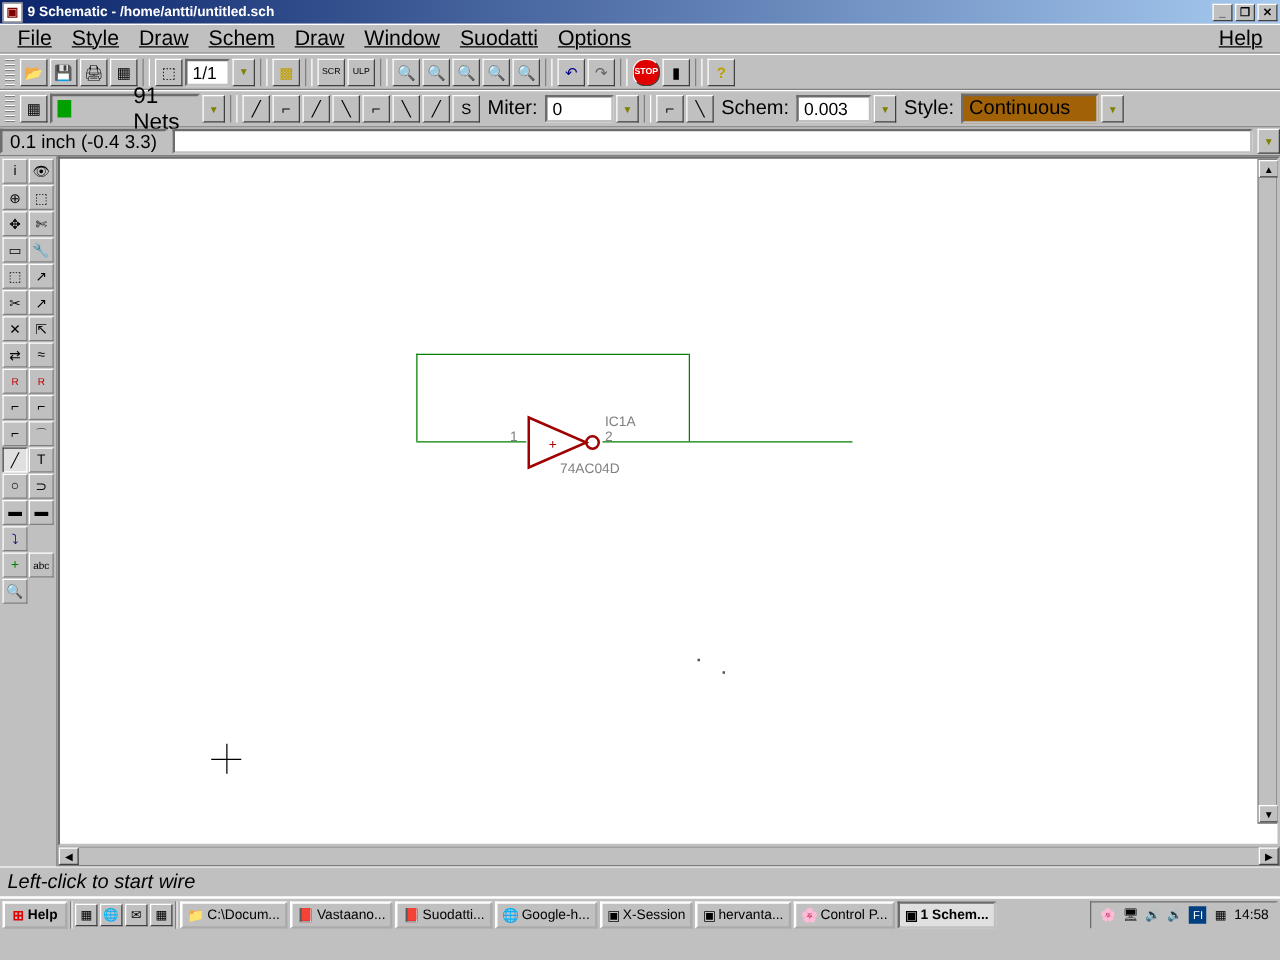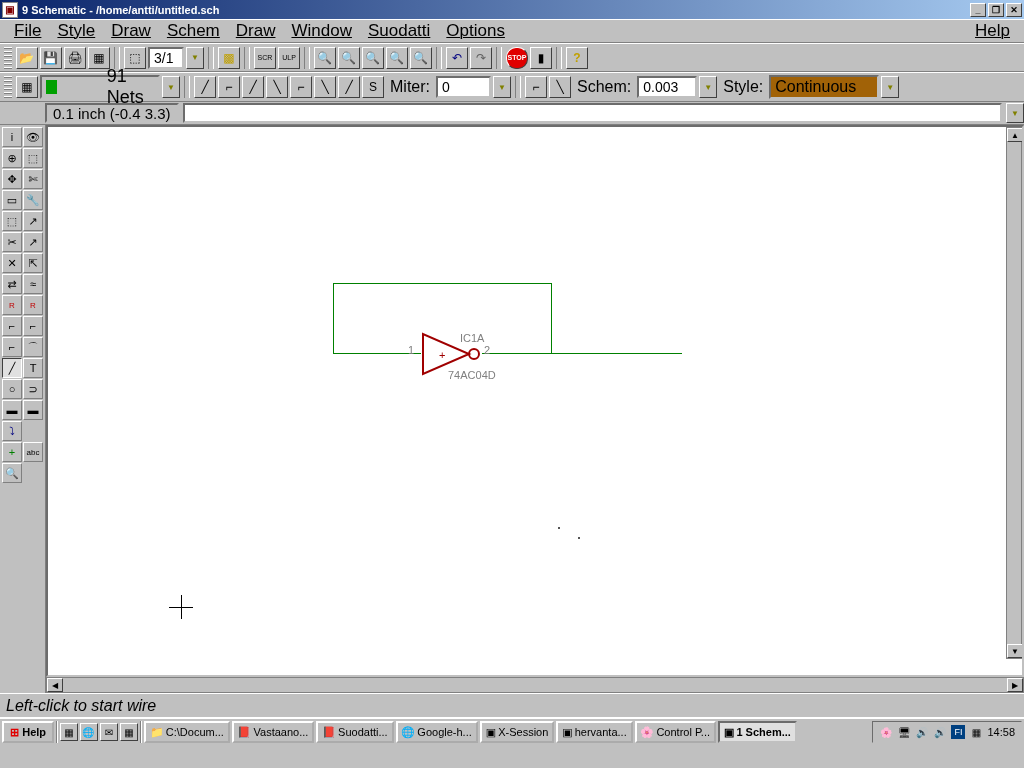--- a/index.html
+++ b/index.html
@@ -25,21 +25,21 @@
 .grip { width: 8px; height: 22px; background-image: repeating-linear-gradient(0deg, #808080 0 1px, #fff 1px 2px, transparent 2px 4px); margin-right: 2px; }
 .dropdown-btn { width: 18px; height: 22px; background: #c0c0c0; border: 1px solid; border-color: #fff #404040 #404040 #fff; display: flex; align-items: center; justify-content: center; font-size: 8px; color: #808000; }
 .field-lbl { font-size: 16px; padding: 0 4px; }
 .text-field { height: 22px; background: white; border: 2px inset #c0c0c0; font-size: 14px; padding: 0 4px; display: flex; align-items: center; }
 .combo-field { height: 24px; background: white; border: 2px inset #c0c0c0; font-size: 16px; padding: 0 4px; display: flex; align-items: center; }
 .nets-field { font-size: 18px; background: #c0c0c0; width: 120px; gap: 44px; }
 .green-sq { width: 14px; height: 14px; background: #00a000; margin-right: 6px; }
 
 
 .coordbar { height: 23px; display: flex; align-items: center; background: #c0c0c0; border-bottom: 1px solid #808080; }
-.coord-box { height: 20px; border: 2px inset #c0c0c0; background: #c0c0c0; font-size: 15px; padding: 0 6px; display: flex; align-items: center; margin-left: 45px; }
+.coord-box { height: 20px; border: 2px inset #c0c0c0; background: #c0c0c0; font-size: 15px; padding: 0 6px; display: flex; align-items: center; }
 .cmd-line { flex: 1; height: 20px; background: white; border: 2px inset #c0c0c0; margin: 0 4px; }
 
 
 .main-area { display: flex; height: 568px; }
 .left-tools { width: 46px; background: #c0c0c0; border-right: 1px solid #808080; display: flex; flex-direction: column; padding: 2px 2px; gap: 1px; }
 .tool-row { display: flex; gap: 1px; }
 .tool-btn { width: 20px; height: 20px; background: #c0c0c0; border: 1px solid; border-color: #fff #808080 #808080 #fff; display: flex; align-items: center; justify-content: center; font-size: 11px; cursor: pointer; }
 .tool-btn.selected { border-color: #404040 #fff #fff #404040; background: #e0e0e0; }
 
 .canvas-wrap { flex: 1; display: flex; flex-direction: column; }
@@ -102,21 +102,21 @@
 </div>
 
 <div class="toolbar">
   <div class="grip"></div>
   <div class="tb-btn ico-yellow">📂</div>
   <div class="tb-btn ico-blue">💾</div>
   <div class="tb-btn">🖨</div>
   <div class="tb-btn">▦</div>
   <div class="sep"></div>
   <div class="tb-btn">⬚</div>
-  <div class="text-field" style="width:36px">3/1</div>
+  <div class="text-field" style="width:36px">1/1</div>
   <div class="dropdown-btn">▼</div>
   <div class="sep"></div>
   <div class="tb-btn ico-yellow">▩</div>
   <div class="sep"></div>
   <div class="tb-btn" style="font-size:7px">SCR</div>
   <div class="tb-btn" style="font-size:7px">ULP</div>
   <div class="sep"></div>
   <div class="tb-btn ico-red">🔍</div>
   <div class="tb-btn ico-green">🔍</div>
   <div class="tb-btn">🔍</div>
@@ -264,21 +264,21 @@
 
       <div class="sch-line" style="left:285px;top:226px;width:88px;height:1px"></div>
 
       <div class="sch-line" style="left:434px;top:226px;width:200px;height:1px"></div>
 
       <svg class="inverter" style="left:373px;top:205px" width="64" height="44">
         <polygon points="2,2 2,42 48,22" fill="none" stroke="#a00000" stroke-width="2"></polygon>
         <circle cx="53" cy="22" r="5" fill="none" stroke="#a00000" stroke-width="2"></circle>
         <text x="18" y="27" font-size="11" fill="#a00000">+</text>
       </svg>
-      <div class="sch-text" style="left:412px;top:205px">IC1A</div>
+      <div class="sch-text" style="left:436px;top:205px">IC1A</div>
       <div class="sch-text" style="left:400px;top:242px">74AC04D</div>
       <div class="sch-text" style="left:360px;top:217px">1</div>
       <div class="sch-text" style="left:436px;top:217px">2</div>
 
       <div style="position:absolute;left:510px;top:400px;width:2px;height:2px;background:#555"></div>
       <div style="position:absolute;left:530px;top:410px;width:2px;height:2px;background:#555"></div>
 
       <div class="crosshair-h" style="left:121px;top:480px"></div>
       <div class="crosshair-v" style="left:133px;top:468px"></div>
 

